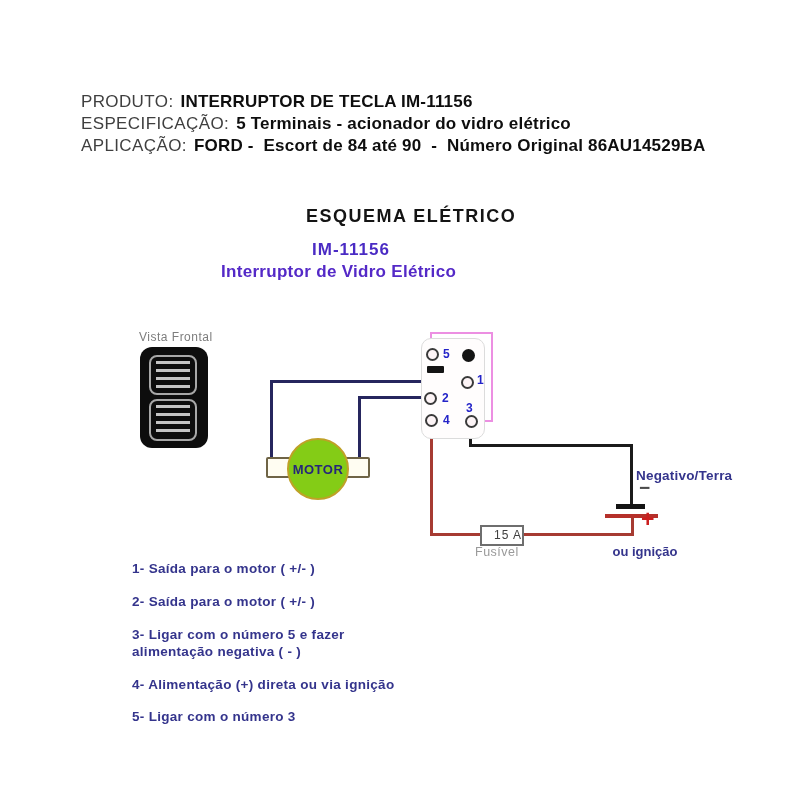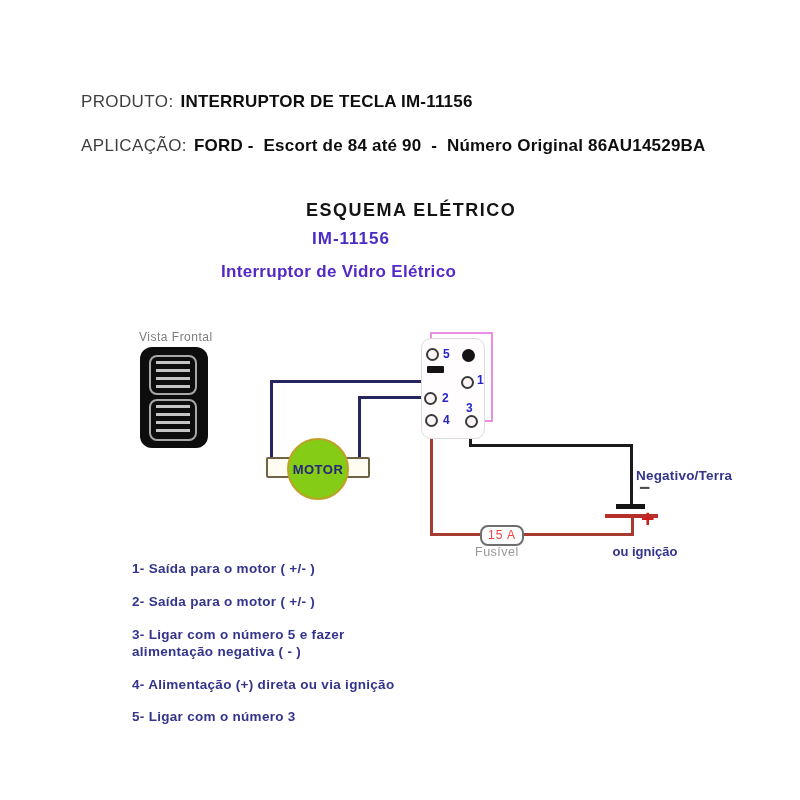--- a/index.html
+++ b/index.html
@@ -6,22 +6,22 @@
   #canvas{
     position:relative;width:800px;height:800px;background:#ffffff;overflow:hidden;
     font-family:"Liberation Sans",sans-serif;
   }
   .wire{position:absolute;}
   
   .hdr-row{position:absolute;white-space:pre;font-size:17px;line-height:20px;}
   .hdr-label{font-weight:400;color:#3f3f3f;letter-spacing:.4px;margin-right:7px;}
   .hdr-value{font-weight:700;color:#0e0e0e;letter-spacing:.2px;}
   
-  .t-main{position:absolute;left:306px;top:200px;font-size:18px;font-weight:700;color:#141414;letter-spacing:1.5px;}
-  .t-model{position:absolute;left:312px;top:229px;font-size:17px;font-weight:700;color:#4a2bc4;letter-spacing:1px;}
+  .t-main{position:absolute;left:306px;top:206px;font-size:18px;font-weight:700;color:#141414;letter-spacing:1.5px;}
+  .t-model{position:absolute;left:312px;top:240px;font-size:17px;font-weight:700;color:#4a2bc4;letter-spacing:1px;}
   .t-sub{position:absolute;left:221px;top:262px;font-size:17px;font-weight:700;color:#5429c7;letter-spacing:.3px;}
   
   .vf-label{position:absolute;left:139px;top:330px;font-size:12px;color:#7d7d7d;letter-spacing:.5px;}
   .switch-body{position:absolute;left:140px;top:347px;width:68px;height:101px;background:#0d0d0d;border-radius:12px;}
   .rocker-half{position:absolute;left:9px;width:44px;border:2px solid #a8a8a8;border-radius:8px;background:#0d0d0d;}
   .rocker-top{top:8px;height:36px;}
   .rocker-bottom{top:52px;height:38px;}
   .stripes{position:absolute;left:5px;right:5px;top:4px;bottom:4px;
     background:repeating-linear-gradient(180deg,#c4c4c4 0 3px,#0d0d0d 3px 8px);}
   
@@ -30,41 +30,44 @@
   .term{position:absolute;width:9px;height:9px;border:2.5px solid #3a3a3a;border-radius:50%;background:#fdf4f6;}
   .term-label{position:absolute;font-size:12px;font-weight:700;color:#2424c8;line-height:12px;}
   .blackdot{position:absolute;left:462px;top:349px;width:13px;height:13px;background:#141414;border-radius:50%;}
   .blackbar{position:absolute;left:427px;top:366px;width:17px;height:7px;background:#141414;border-radius:1px;}
   
   .tab{position:absolute;width:26px;height:17px;border:2px solid #6f6446;background:#fffdf2;border-radius:2px;}
   .motor{position:absolute;left:287px;top:438px;width:58px;height:58px;border-radius:50%;
     background:#84cc16;border:2.5px solid #bfa127;display:flex;align-items:center;justify-content:center;
     font-size:13px;font-weight:700;color:#26267a;letter-spacing:.5px;}
   
-  .fuse{position:absolute;left:480px;top:525px;width:40px;height:17px;border:2px solid #6e6e6e;border-radius:8px;
-    background:#fff;font-size:12px;color:#ef4444;text-align:center;line-height:17px;letter-spacing:1px;}
+  .fuse{position:absolute;left:480px;top:525px;width:40px;height:17px;border:2px solid #6e6e6e;border-radius:0;
+    background:#fff;font-size:12px;color:#404040;text-align:right;line-height:17px;letter-spacing:1px;}
   .fuse-label{position:absolute;left:475px;top:545px;font-size:12.5px;color:#9a9a9a;letter-spacing:.5px;}
   
   .neg-bar{position:absolute;left:616px;top:504px;width:29px;height:5px;background:#141414;}
   .pos-plate{position:absolute;left:605px;top:514px;width:53px;height:4px;background:#b5302a;}
   .minus{position:absolute;left:639px;top:478px;font-size:19px;font-weight:700;color:#4c4c4c;line-height:19px;}
   .plus{position:absolute;left:641px;top:508px;font-size:23px;font-weight:700;color:#cb1f1f;line-height:23px;}
   .lbl-blue{position:absolute;font-size:13.5px;font-weight:700;color:#34348c;letter-spacing:.2px;line-height:15px;}
   .feed-label{position:absolute;left:560px;top:544px;width:170px;text-align:center;
     font-size:13px;font-weight:700;color:#34348c;line-height:15.5px;}
   
   .note{position:absolute;left:132px;font-size:13.5px;font-weight:700;color:#34348c;letter-spacing:.3px;line-height:15px;white-space:pre;}
 </style>
 </head>
 <body>
 
 <div id="canvas">
 
   <div class="hdr-row" style="left:62px;top:72px">
     <span class="hdr-label">PRODUTO:</span><span class="hdr-value">INTERRUPTOR DE TECLA IM-11156</span>
+  </div>
+  <div class="hdr-row" style="left:62px;top:94px">
+    <span class="hdr-label">ESPECIFICAÇÃO:</span><span class="hdr-value">5 Terminais - acionador do vidro elétrico</span>
   </div>
   <div class="hdr-row" style="left:62px;top:116px">
     <span class="hdr-label">APLICAÇÃO:</span><span class="hdr-value">FORD -  Escort de 84 até 90  -  Número Original 86AU14529BA</span>
   </div>
 
   <div class="t-main">ESQUEMA ELÉTRICO</div>
   <div class="t-model">IM-11156</div>
   <div class="t-sub">Interruptor de Vidro Elétrico</div>
 
   <div class="vf-label">Vista Frontal</div>

